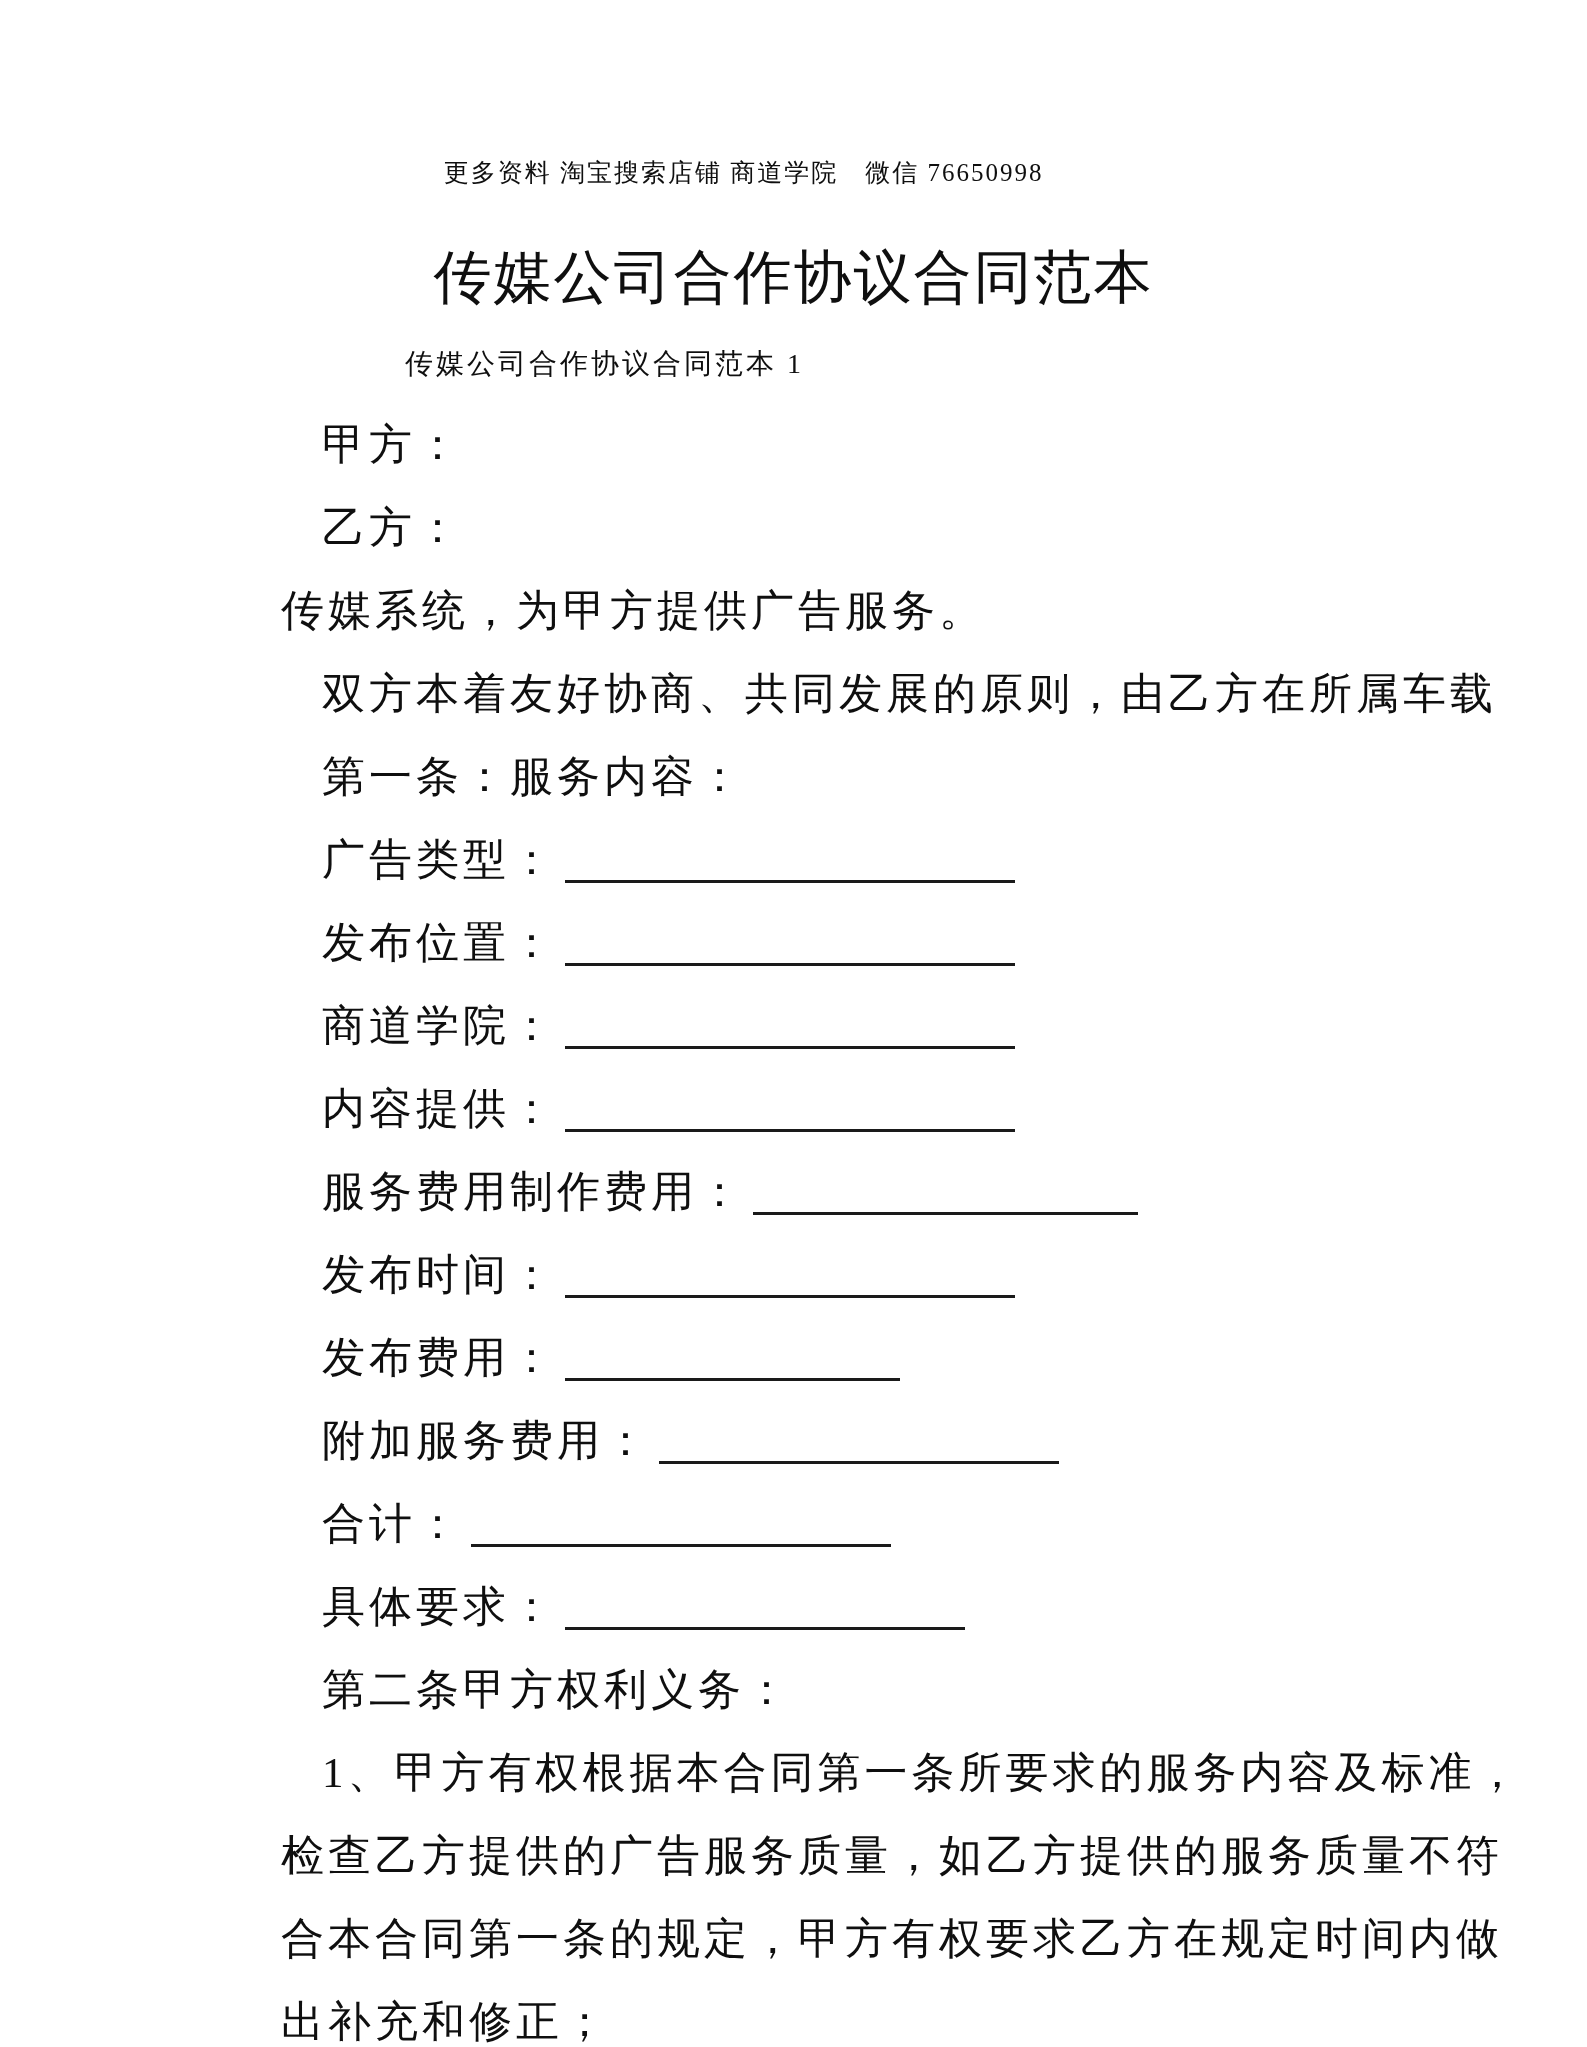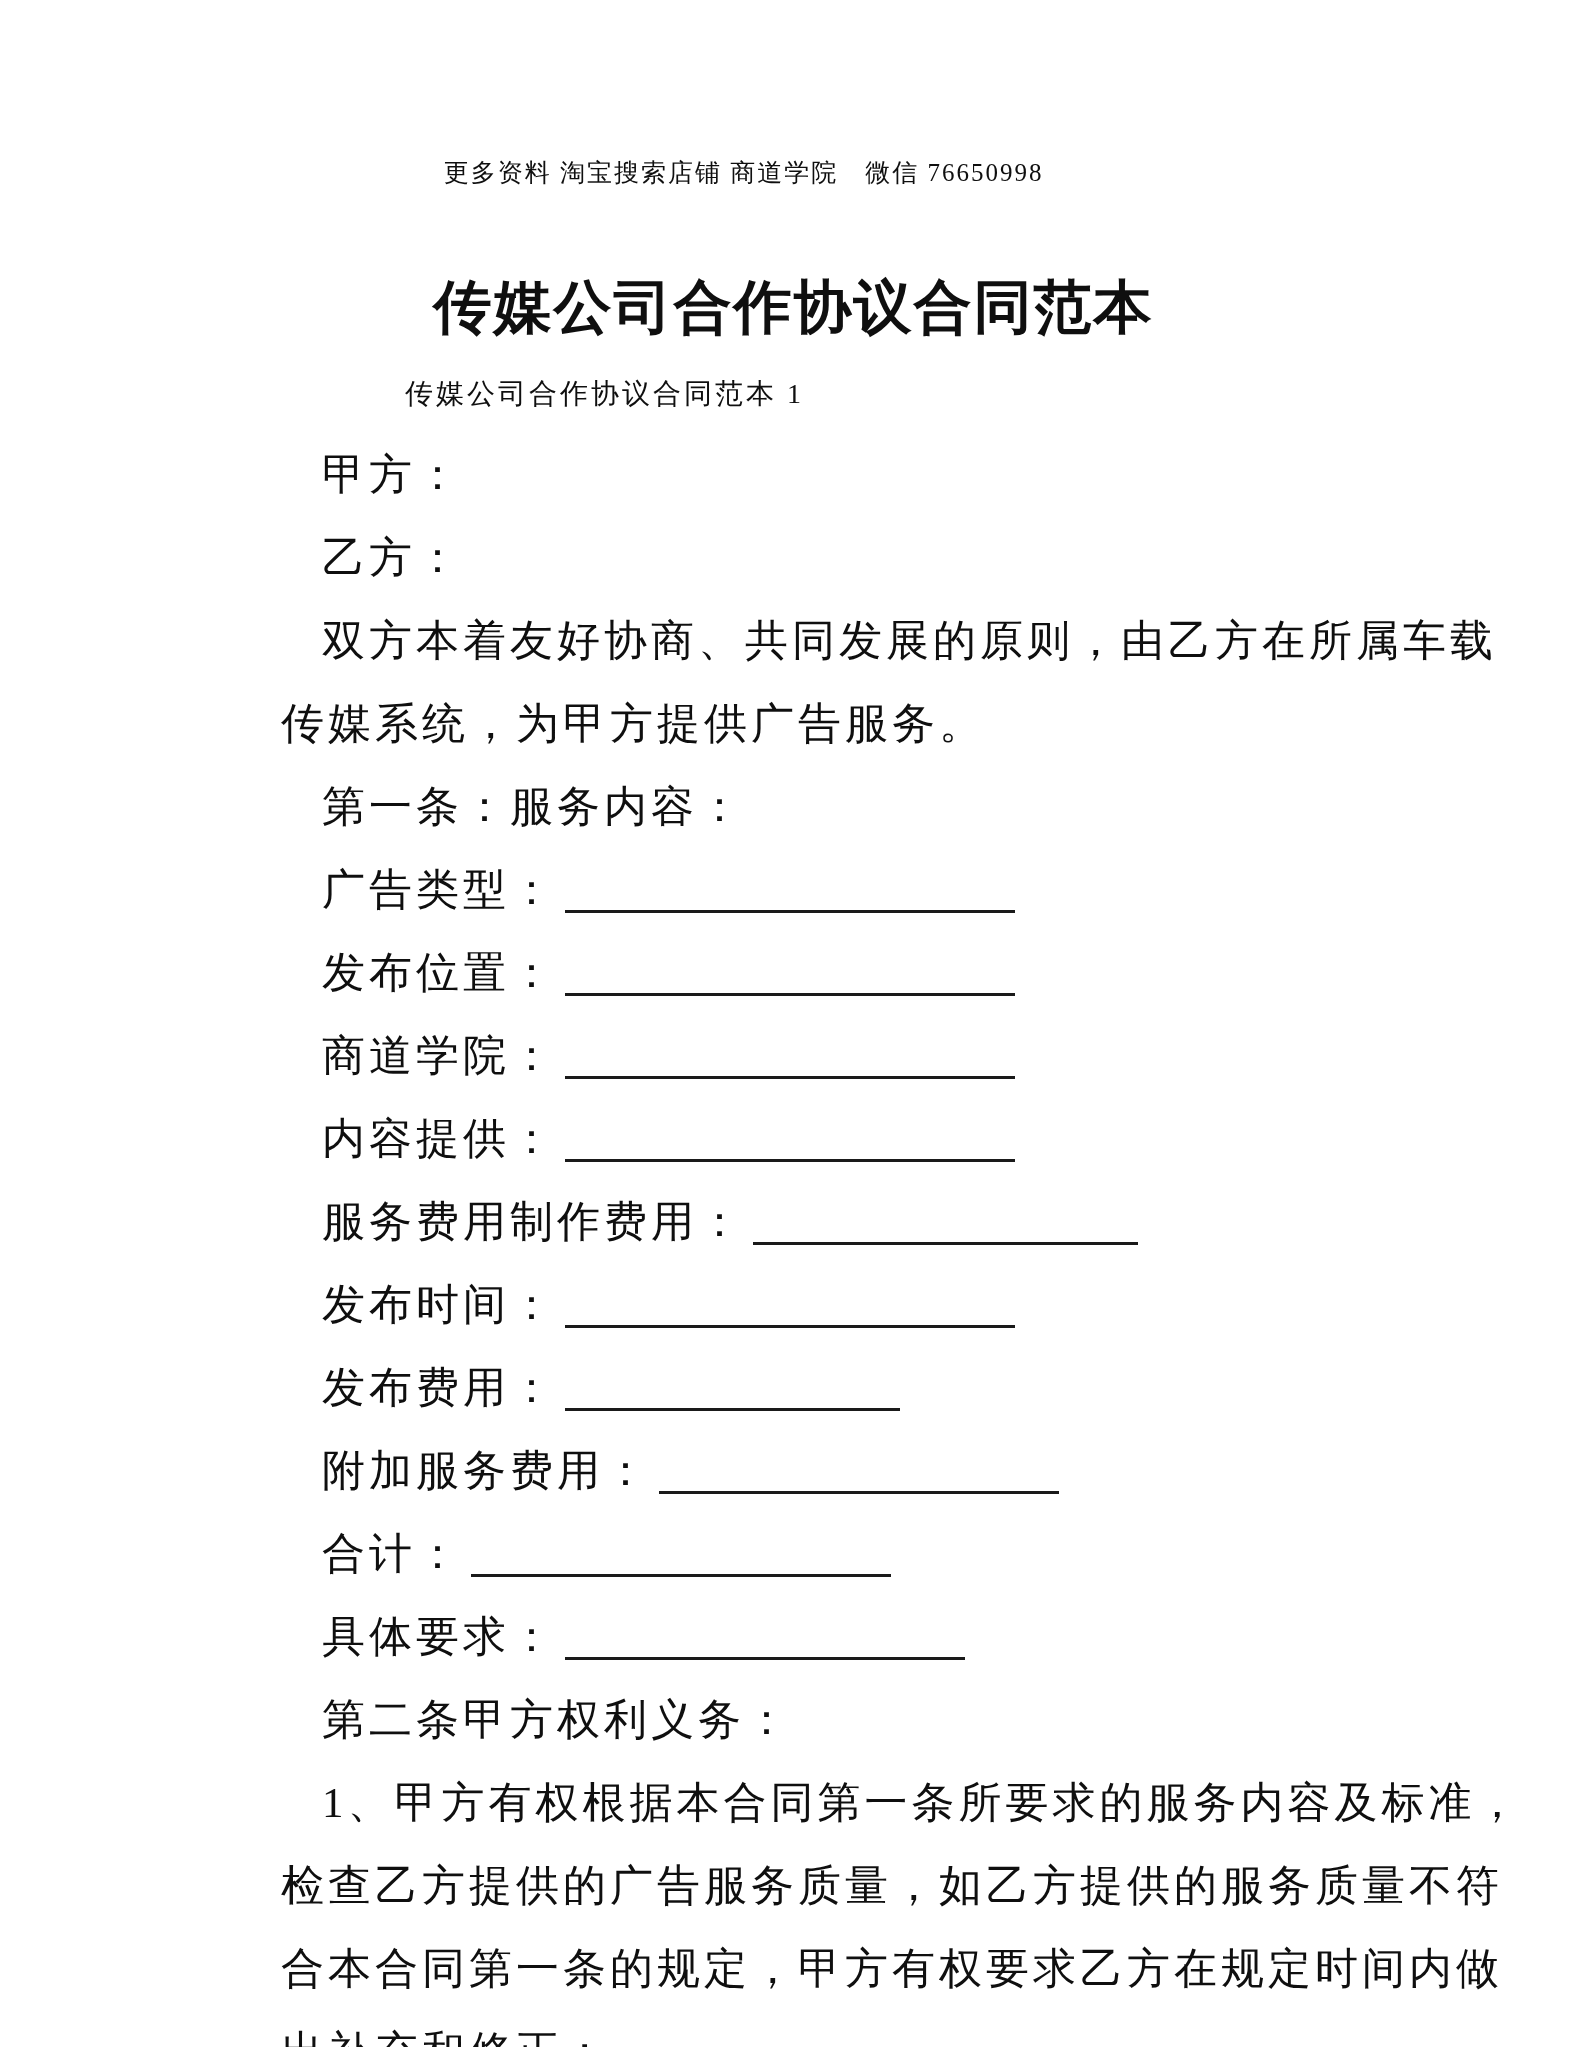--- a/index.html
+++ b/index.html
@@ -21,24 +21,24 @@
   .header-note {
     padding-top: 158px;
     font-size: 25px;
     line-height: 30px;
     letter-spacing: 2px;
     text-align: center;
     margin-left: -100px; 
     white-space: nowrap;
   }
   .doc-title {
-    margin-top: 84px;
+    margin-top: 54px;
     font-size: 58px;
     line-height: 72px;
-    font-weight: 700;
+    font-weight: 400;
     letter-spacing: 2px;
     text-align: center;
     white-space: nowrap;
   }
   .doc-subtitle {
     margin-top: 23px;
     margin-left: 405px;
     font-size: 28px;
     line-height: 53px;
     letter-spacing: 3px;
@@ -72,22 +72,22 @@
   <div class="doc-title">传媒公司合作协议合同范本</div>
 
   <div class="doc-subtitle">传媒公司合作协议合同范本 1</div>
 
   <div class="content">
 
     <div class="ln indent">甲方：</div>
     <div class="ln indent">乙方：</div>
 
     <div>
+      <div class="ln">传媒系统，为甲方提供广告服务。</div>
       <div class="ln indent">双方本着友好协商、共同发展的原则，由乙方在所属车载</div>
-      <div class="ln">传媒系统，为甲方提供广告服务。</div>
     </div>
 
     <div class="ln indent">第一条：服务内容：</div>
 
     <div class="ln indent">
       <span>广告类型：</span><span class="blank" style="width:450px"></span>
     </div>
     <div class="ln indent">
       <span>发布位置：</span><span class="blank" style="width:450px"></span>
     </div>

